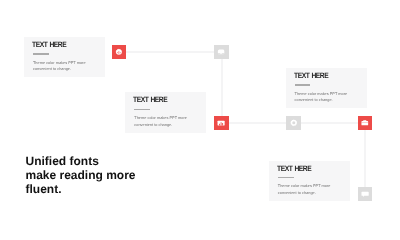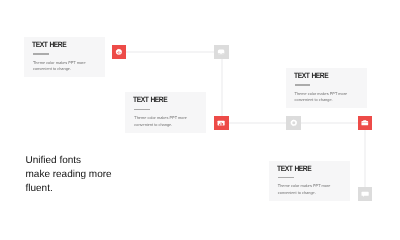--- a/index.html
+++ b/index.html
@@ -18,21 +18,21 @@
   .node{position:absolute;width:14.4px;height:14.4px;display:flex;align-items:center;
         justify-content:center;}
   .node.red{background:#ed4b48;}
   .node.gray{background:#dcdcdc;}
   .node svg{display:block;}
 
   .line{position:absolute;background:#f4f4f5;}
   .line.h{height:1.7px;}
   .line.v{width:1.75px;}
 
-  .headline{position:absolute;left:25.5px;top:154px;font-size:10px;font-weight:normal;
+  .headline{position:absolute;left:25.5px;top:154px;font-size:12px;font-weight:bold;
             line-height:14px;color:#121212;white-space:pre-line;}
 </style>
 </head>
 <body>
 
 <div id="slide">
 
   <div class="card" style="left:24px;top:37px;">
     <div class="ttl">TEXT HERE</div>
     <div class="rule"></div>

